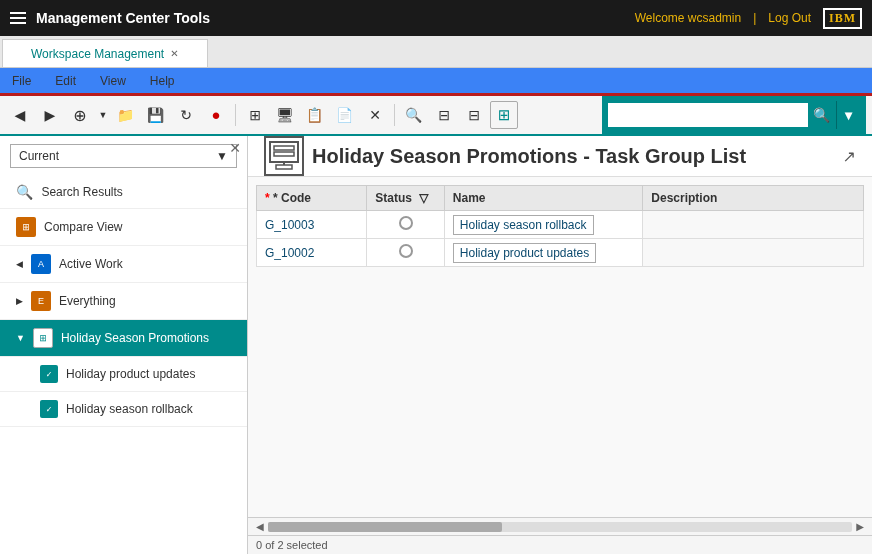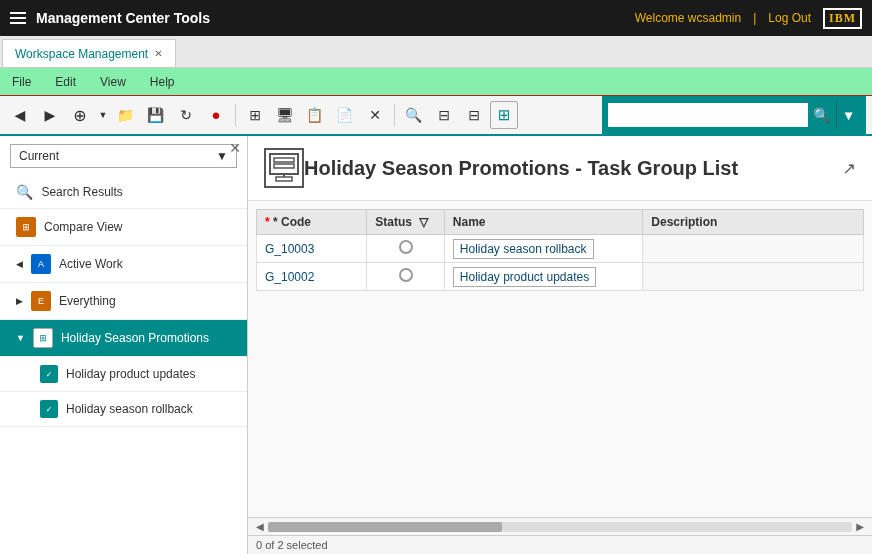--- a/index.html
+++ b/index.html
@@ -29,41 +29,41 @@
       height: 32px;
       display: flex;
       align-items: flex-end;
       padding-left: 0;
       border-bottom: 1px solid #ccc;
     }
     .tab {
       background: #fff;
       border: 1px solid #ccc;
       border-bottom: none;
-      padding: 4px 12px;
+      padding: 4px 28px;
       font-size: 12px;
       color: #008080;
       display: flex;
       align-items: center;
       gap: 6px;
       cursor: pointer;
       height: 28px;
       margin-left: 2px;
     }
     .tab .close-icon { color: #666; font-size: 10px; cursor: pointer; }
 
     
     .menu-bar {
-      background: #86efac;
+      background: #3b82f6;
       height: 28px;
       display: flex;
       align-items: center;
       padding: 0 8px;
       gap: 16px;
-      border-bottom: 1px solid #b91c1c;
+      border-bottom: 3px solid #b91c1c;
     }
     .menu-item { font-size: 12px; cursor: pointer; color: #333; padding: 2px 4px; }
 
     
     .toolbar {
       background: #f5f5f5;
       height: 40px;
       display: flex;
       align-items: center;
       padding: 0 6px;
@@ -181,22 +181,22 @@
     .content-area {
       flex: 1;
       background: #f9f9f9;
       display: flex;
       flex-direction: column;
       overflow: hidden;
     }
     .content-header {
       display: flex;
       align-items: center;
-      padding: 12px 16px;
-      gap: 0;
+      padding: 0 16px;
+      gap: 8px;
       background: #fff;
       border-bottom: 1px solid #ddd;
     }
     .content-icon {
       width: 40px; height: 40px;
       border: 2px solid #555;
       display: flex; align-items: center; justify-content: center;
       font-size: 18px;
       color: #555;
     }

